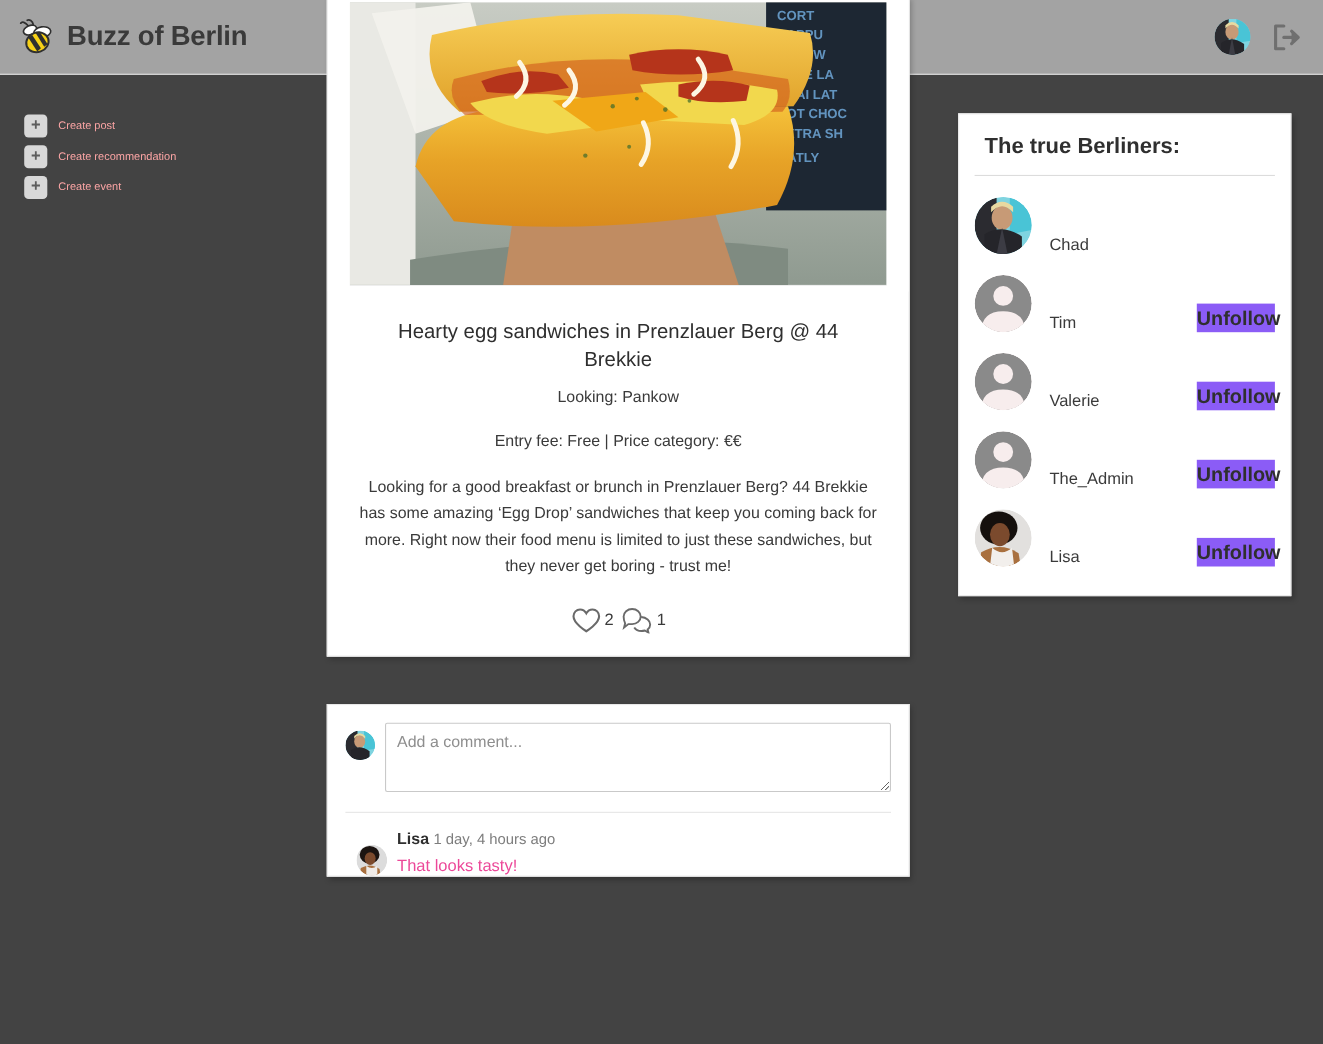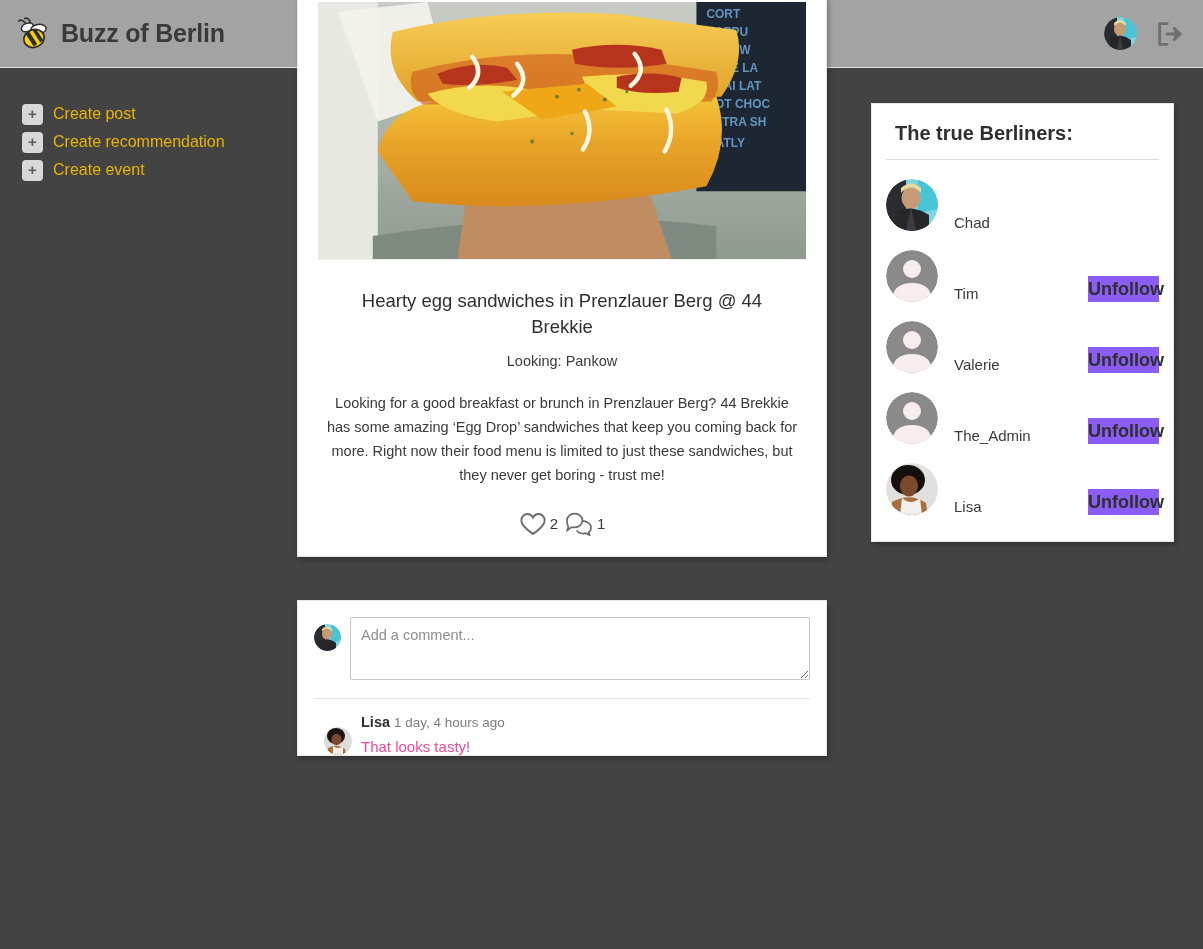--- a/index.html
+++ b/index.html
@@ -86,22 +86,22 @@
     background: #d8d8d8;
     border-radius: 4px;
     color: #5d5d5d;
     font-size: 15px;
     font-weight: bold;
     line-height: 20px;
     text-align: center;
     flex: 0 0 auto;
   }
   .side-link-label {
-    color: #eab308;
-    font-size: 16px;
+    color: #fca5a5;
+    font-size: 10px;
     white-space: nowrap;
   }
 
   
   .center-col {
     position: absolute;
     left: 297px;
     top: -4px;
     width: 530px;
   }
@@ -470,20 +470,21 @@
           <circle cx="288" cy="98" r="2.1"></circle>
             <circle cx="310" cy="90" r="1.7"></circle>
           <circle cx="215" cy="140" r="2"></circle>
             <circle cx="255" cy="132" r="1.8"></circle>
         </g>
       </svg>
     </div>
 
     <h2 class="post-title">Hearty egg sandwiches in Prenzlauer Berg @ 44 Brekkie</h2>
     <div class="post-district">Looking: Pankow</div>
+    <div class="post-fee">Entry fee: Free | Price category: €€</div>
     <p class="post-body">Looking for a good breakfast or brunch in Prenzlauer Berg? 44 Brekkie has some amazing ‘Egg Drop’ sandwiches that keep you coming back for more. Right now their food menu is limited to just these sandwiches, but they never get boring - trust me!</p>
 
     <div class="post-stats">
       <div class="stat-group">
         <span>
           <svg class="stat-icon" width="28" height="25" viewBox="0 0 32 29" fill="none" stroke="#6a6a6a" stroke-width="2.2">
             <path d="M16 26.5 C16 26.5 2.5 18.5 2.5 10.8 C2.5 6.6 5.7 3.5 9.4 3.5 C12 3.5 14.6 5.1 16 7.6 C17.4 5.1 20 3.5 22.6 3.5 C26.3 3.5 29.5 6.6 29.5 10.8 C29.5 18.5 16 26.5 16 26.5 Z"></path>
           </svg>
         </span>
         <span class="stat-count">2</span>

